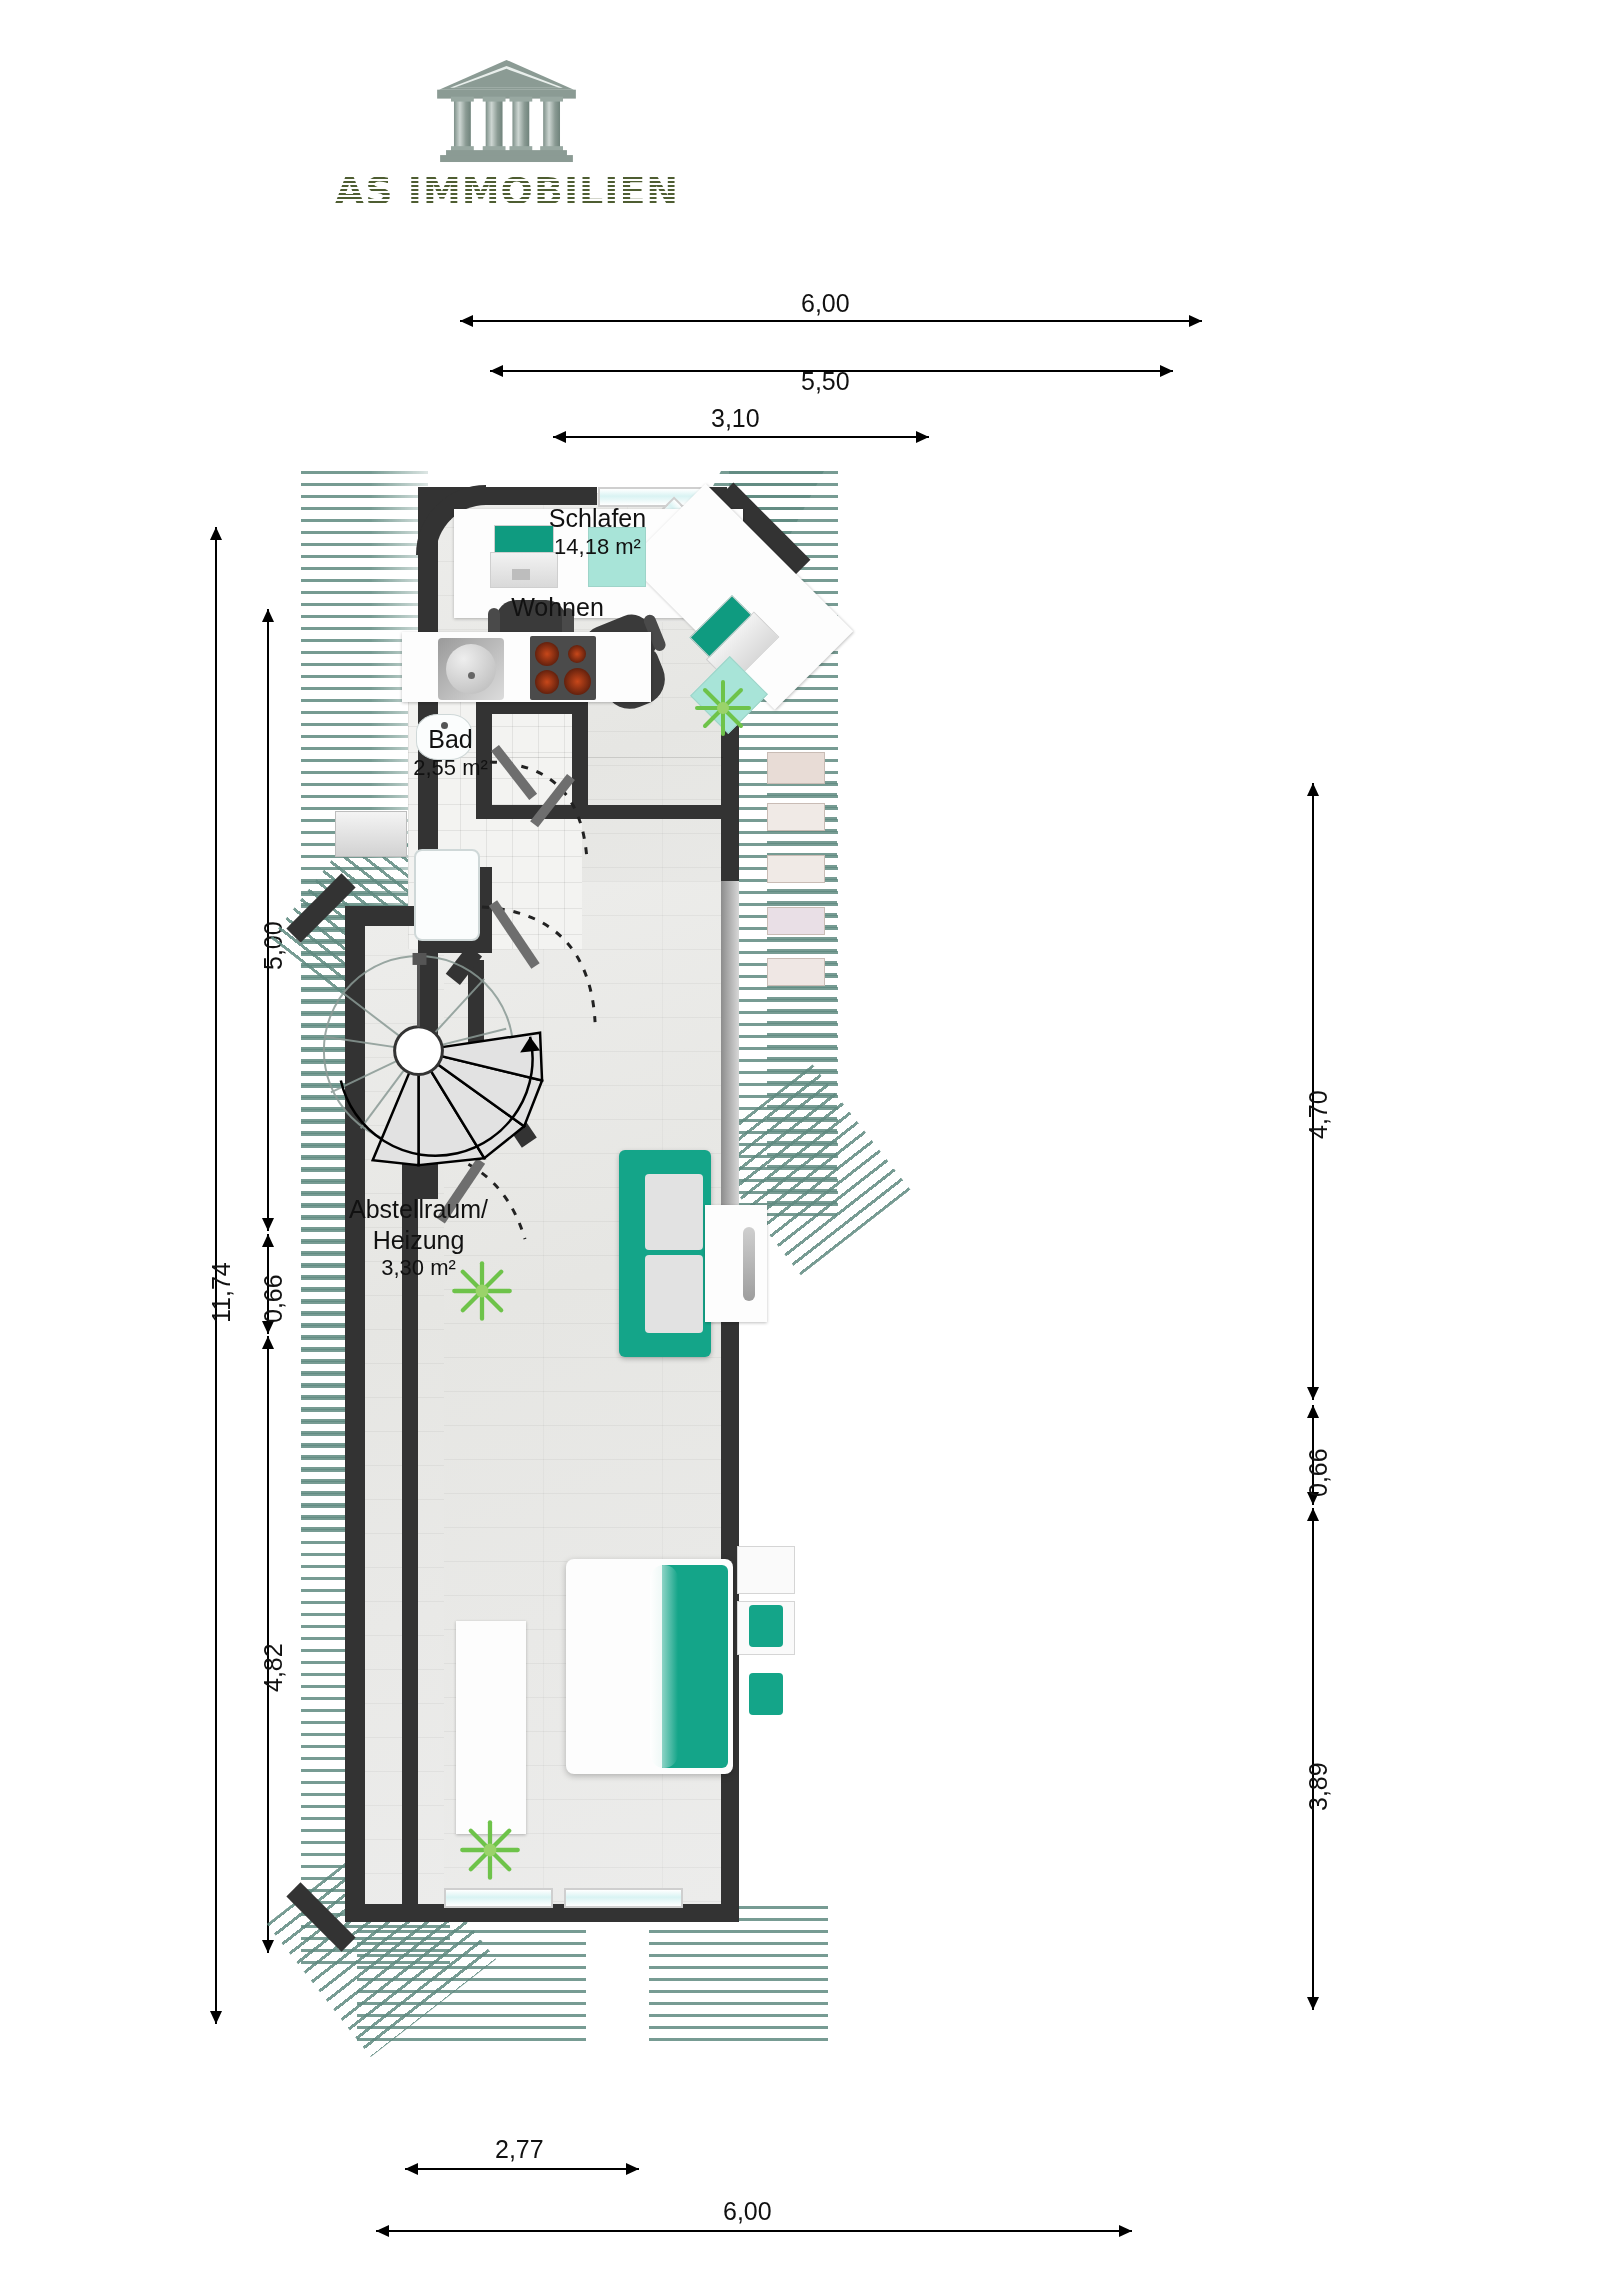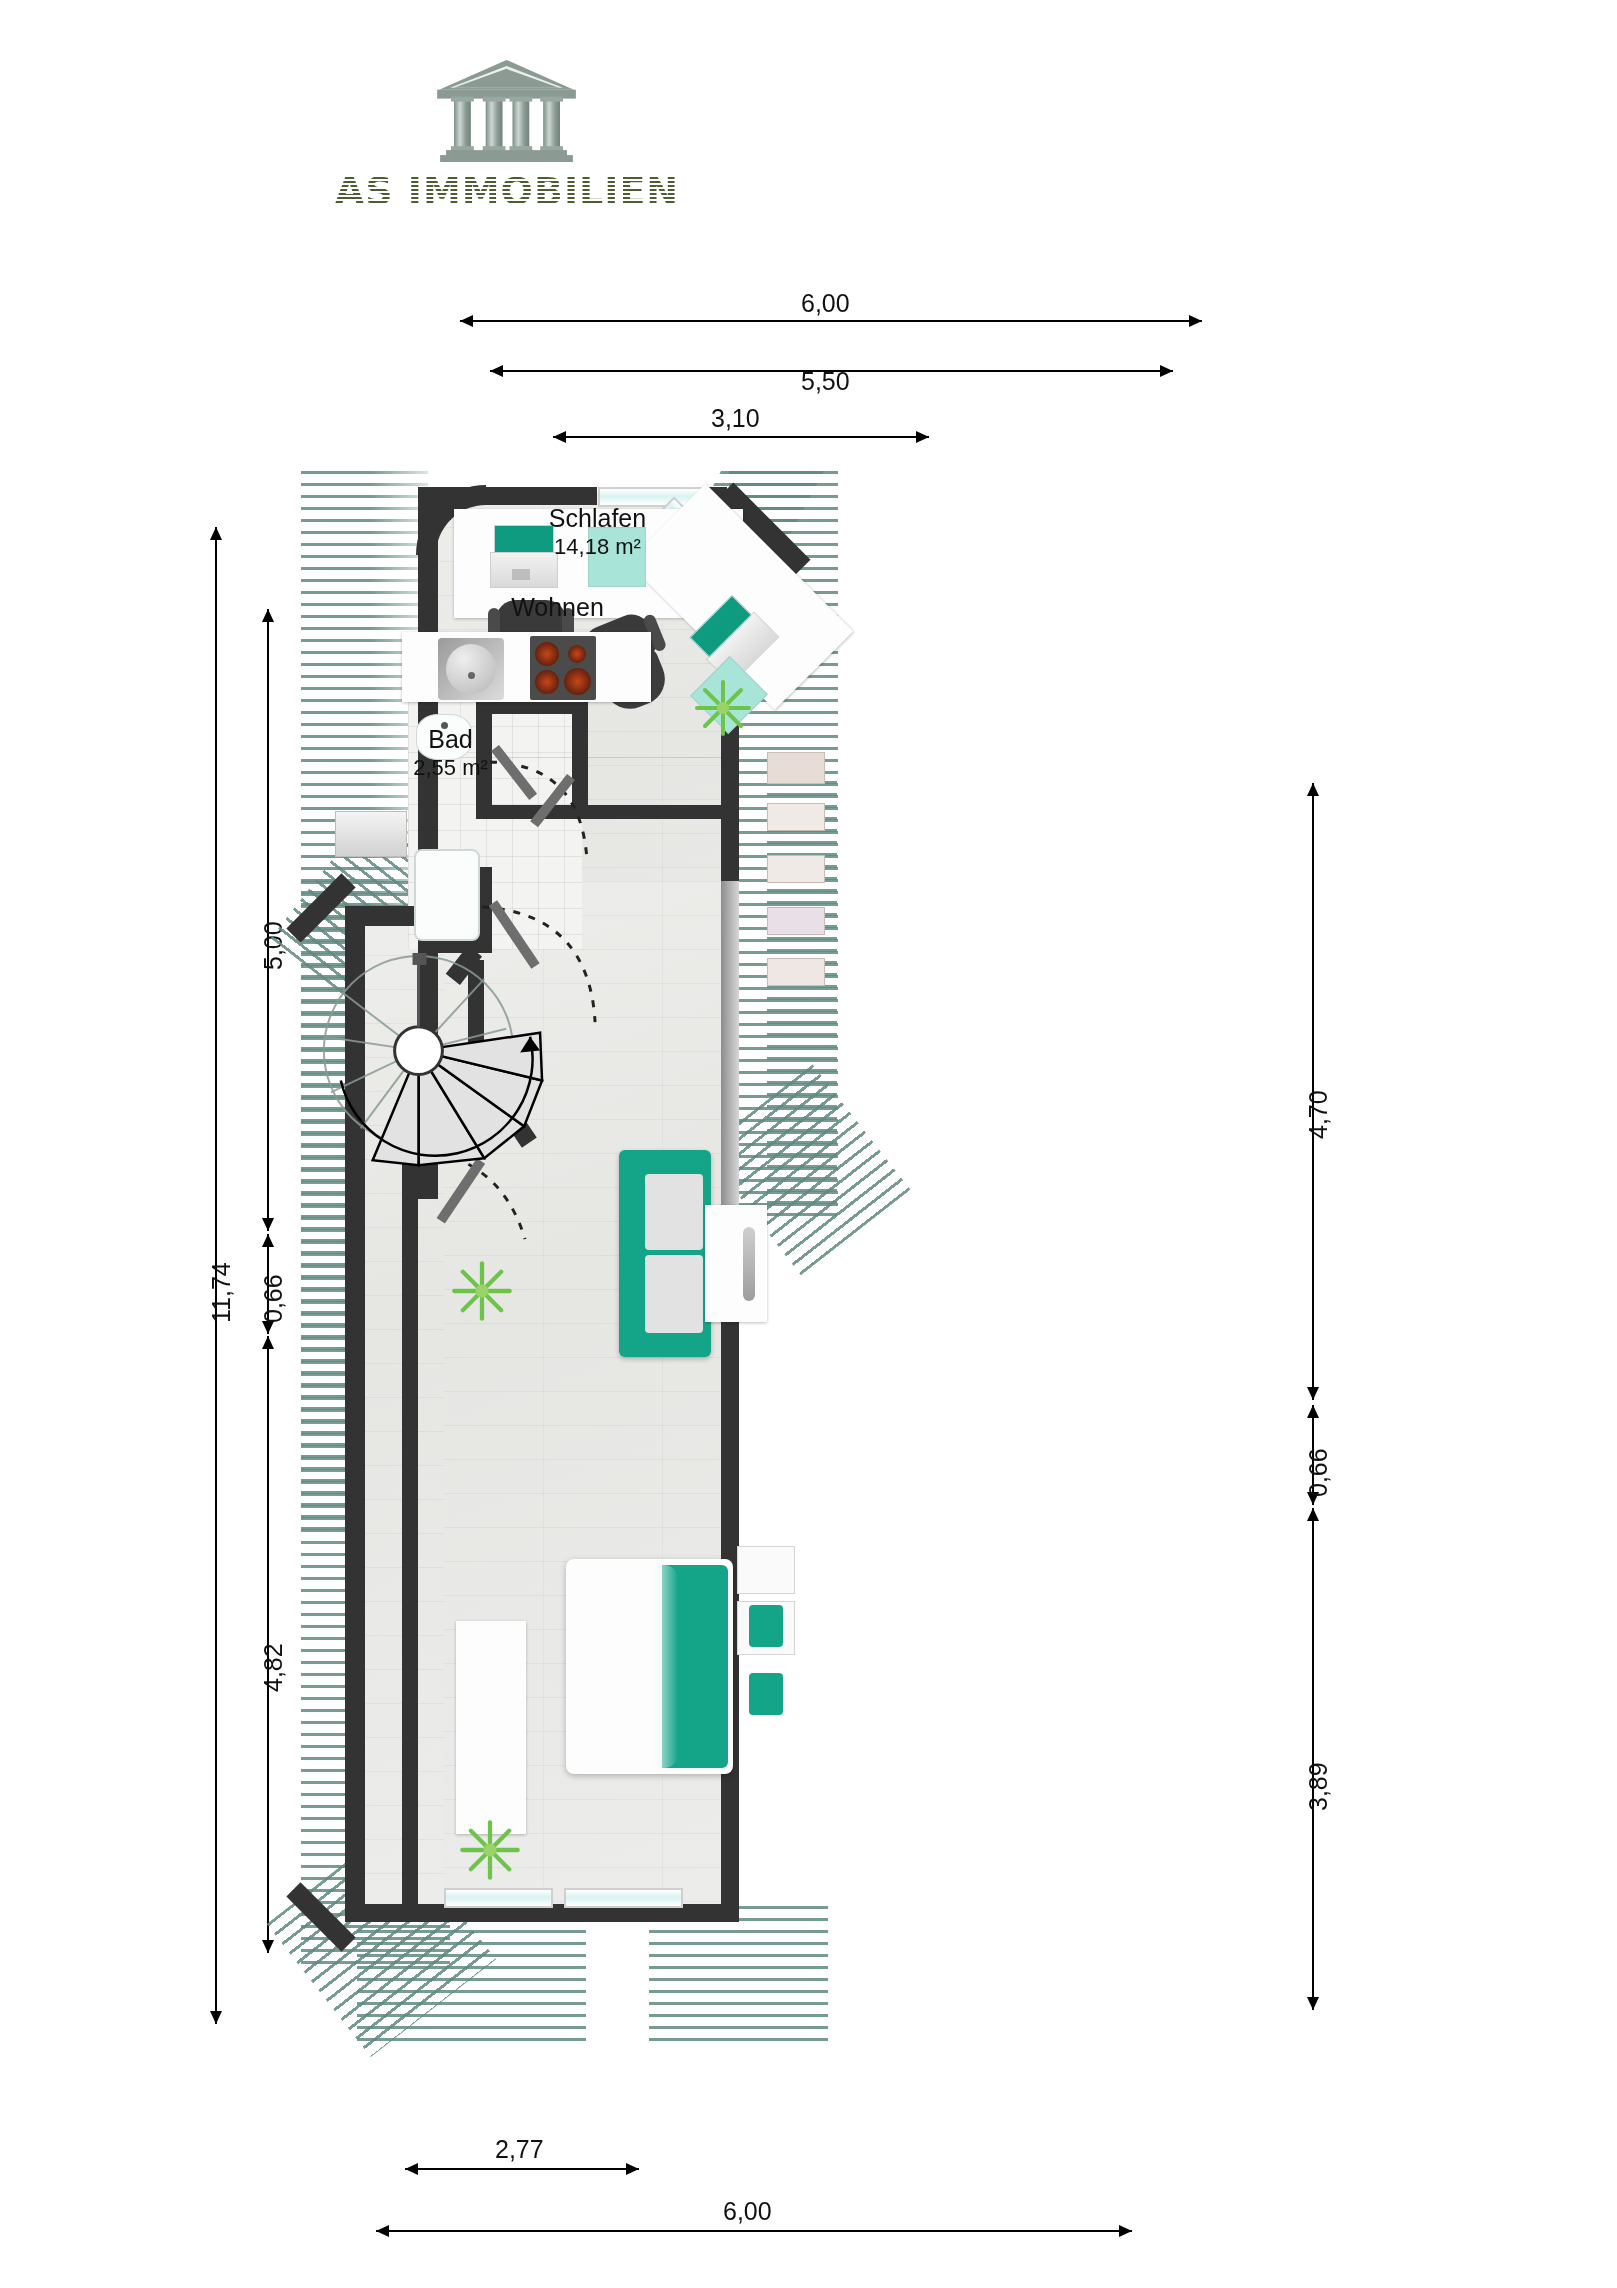--- a/index.html
+++ b/index.html
@@ -412,15 +412,20 @@
   <div class="room-lbl abs" style="left:159px;top:139px;width:199px;">
     <div class="nm">Wohnen</div>
   </div>
 
   <div class="room-lbl abs" style="left:72px;top:271px;width:159px;">
     <div class="nm">Bad</div>
     <div class="ar">2,55 m²</div>
   </div>
 
 
+  <div class="room-lbl abs" style="left:-10px;top:741px;width:259px;">
+    <div class="nm">Abstellraum/</div>
+    <div class="nm">Heizung</div>
+    <div class="ar">3,30 m²</div>
+  </div>
 
 </div>
 
 
 </body></html>

